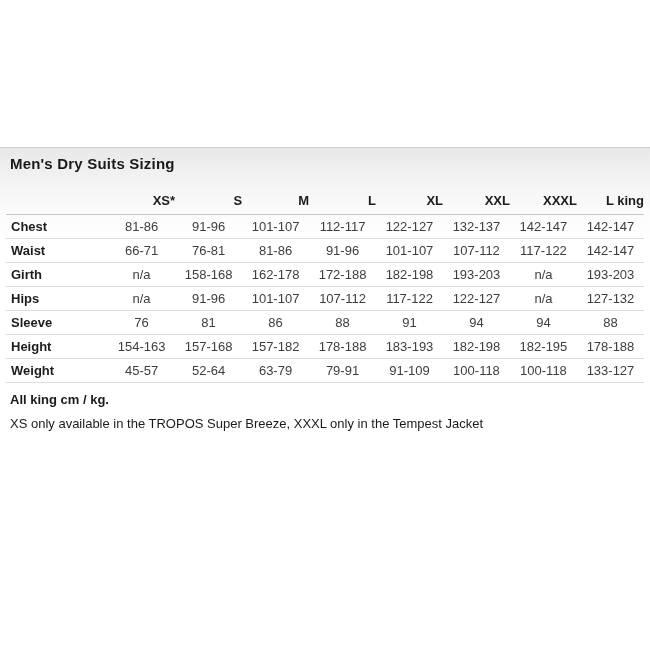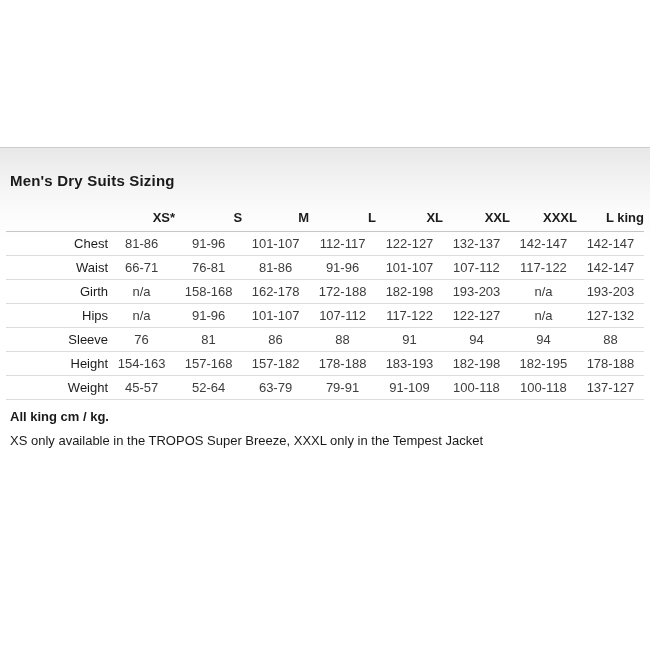--- a/index.html
+++ b/index.html
@@ -10,21 +10,21 @@
     color: #222222;
     overflow: hidden;
   }
   .page { width: 650px; height: 650px; background: #ffffff; }
 
   .top-blank { height: 147px; background: #ffffff; }
 
   .content-section {
     border-top: 1px solid #cccccc;
     background: linear-gradient(180deg, #e8e8e8 0px, #f2f2f2 30px, #fbfbfb 62px, #ffffff 95px);
-    padding-top: 24px;
+    padding-top: 7px;
     min-height: 400px;
   }
 
   .page-title {
     font-size: 15px;
     font-weight: bold;
     color: #1a1a1a;
     margin: 0 0 0 10px;
     line-height: 17px;
     letter-spacing: 0.2px;
@@ -65,23 +65,23 @@
     text-align: right;
   }
   .sizing-table thead th.corner { width: 16%; }
   .sizing-table thead th.col { width: 10.5%; }
   .sizing-table tbody td {
     height: 24px;
     color: #3d3d3d;
     border-bottom: 1px solid #dcdcdc;
   }
   .sizing-table td.row-label {
-    text-align: right;
+    text-align: left;
     padding-left: 5px;
-    font-weight: normal;
+    font-weight: bold;
     color: #1c1c1c;
   }
 
   .units-note {
     margin: 9px 0 0 10px;
     font-size: 13px;
     font-weight: bold;
     color: #1a1a1a;
     line-height: 15px;
   }
@@ -190,21 +190,21 @@
           </tr>
           <tr>
             <td class="row-label">Weight</td>
             <td>45-57</td>
             <td>52-64</td>
             <td>63-79</td>
             <td>79-91</td>
             <td>91-109</td>
             <td>100-118</td>
             <td>100-118</td>
-            <td>137-127</td>
+            <td>133-127</td>
           </tr>
         </tbody>
     </table>
 
     <p class="units-note">All king cm / kg.</p>
 
     <p class="availability-note">XS only available in the TROPOS Super Breeze, XXXL only in the Tempest Jacket</p>
 
   </div>
 </div>

